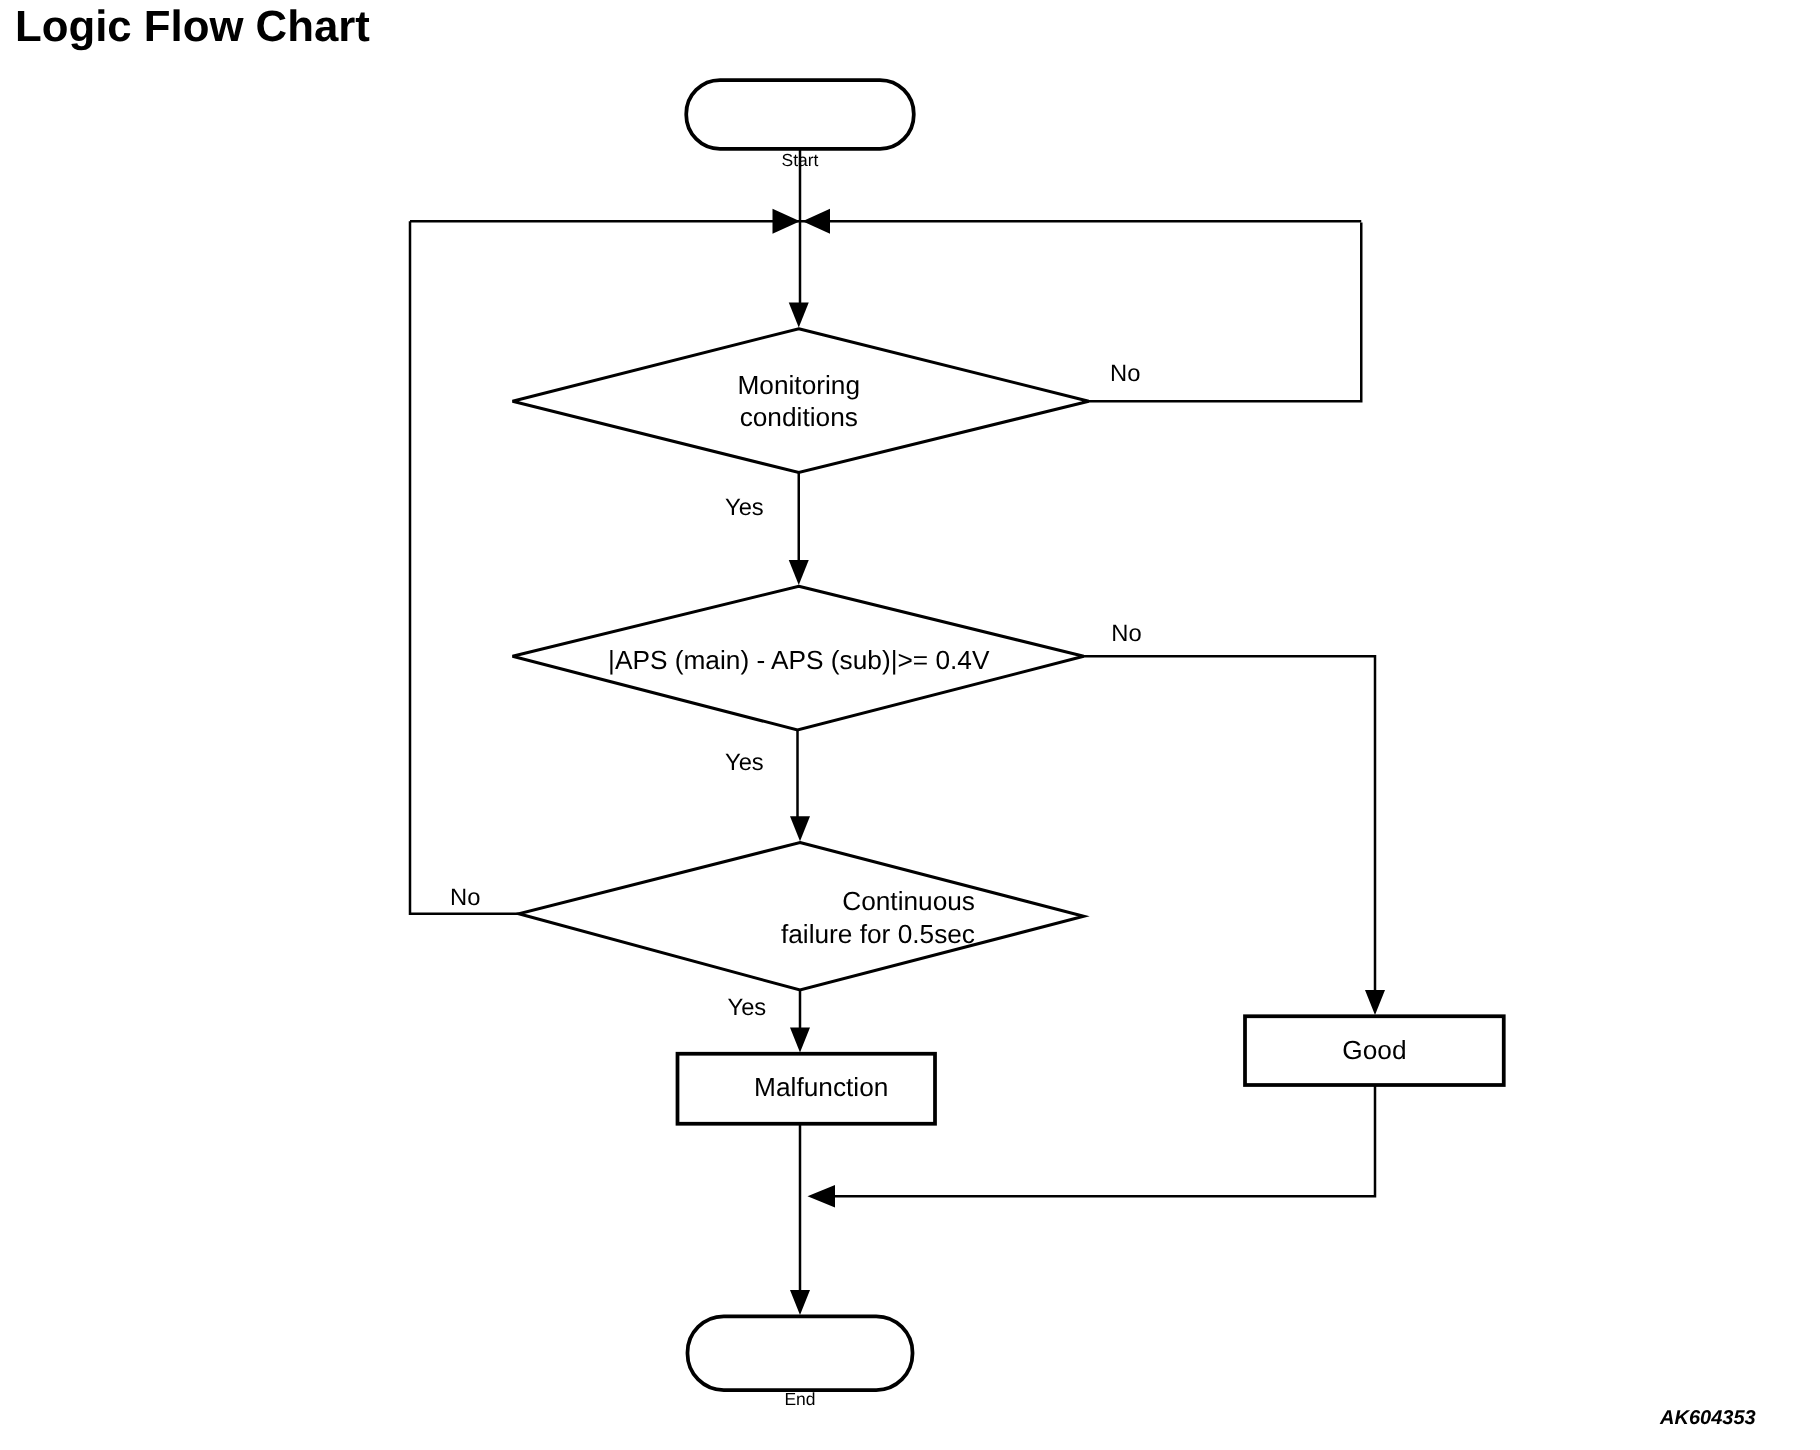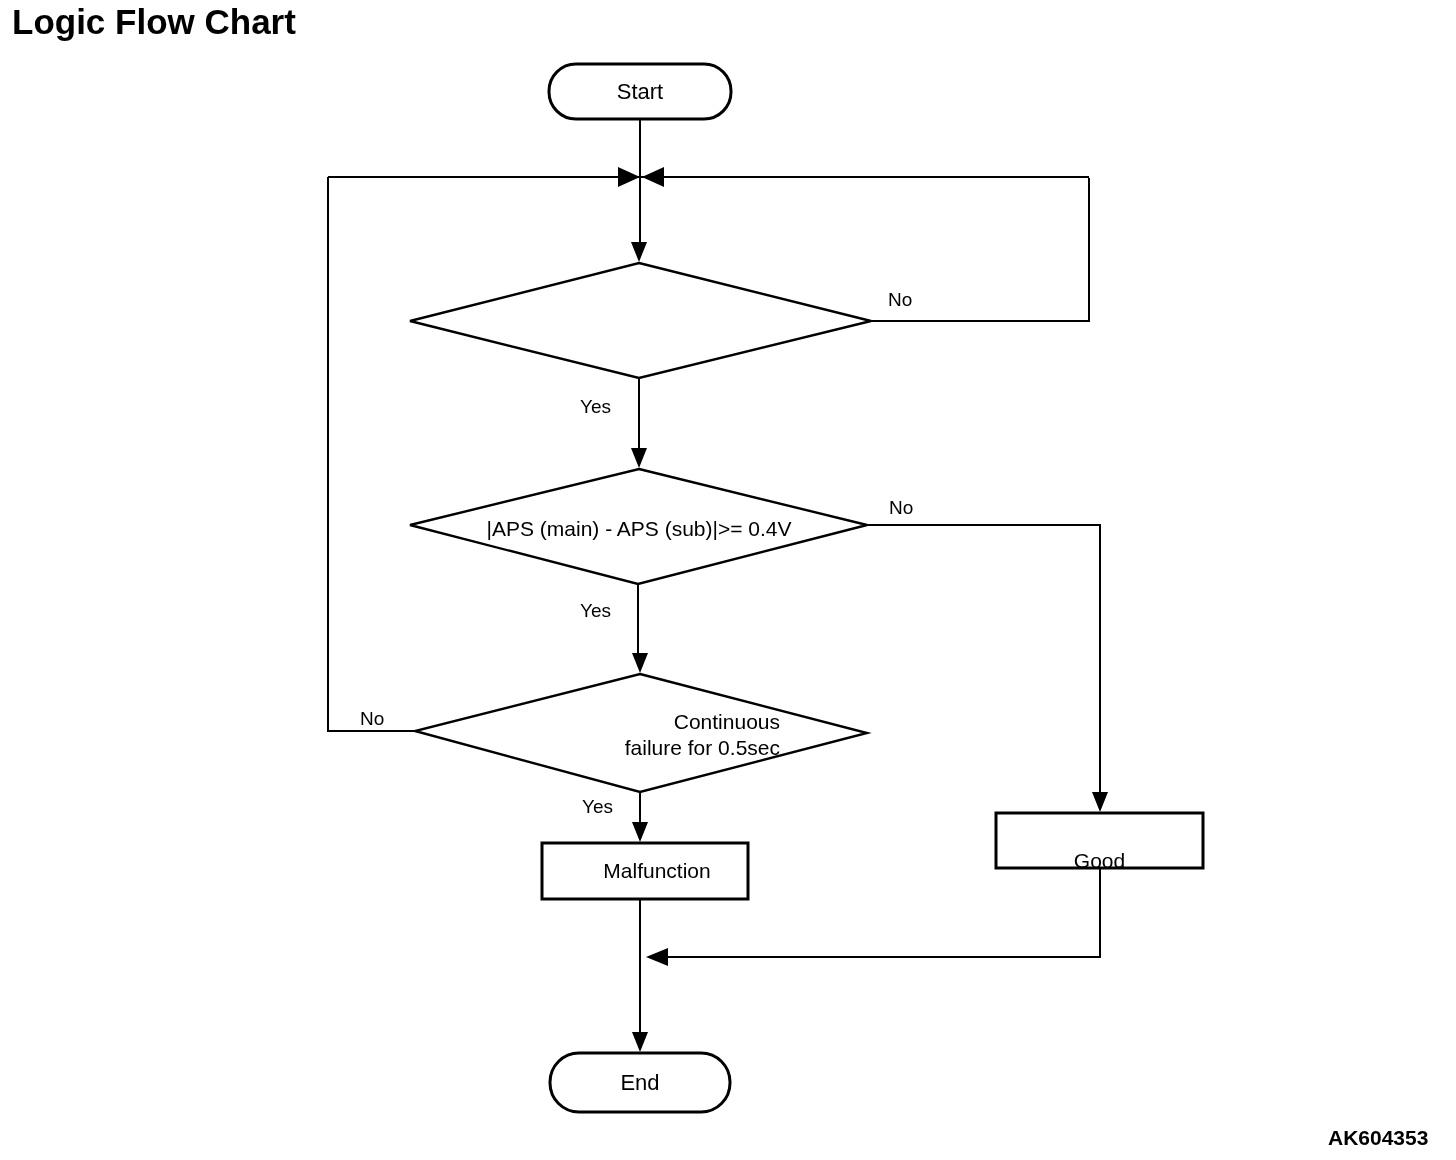--- a/index.html
+++ b/index.html
@@ -33,33 +33,34 @@
   .node-label {
     position: absolute;
     display: flex;
     align-items: center;
     justify-content: center;
     text-align: center;
     font-size: 21px;
     line-height: 26px;
     white-space: nowrap;
   }
-  .node-label.terminator { font-size: 22px; }
+  .node-label.terminator { font-size: 14px; margin-top: 36px; }
   .edge-label {
     position: absolute;
     font-size: 19px;
     white-space: nowrap;
   }
   .figure-code {
     position: absolute;
     left: 1328px;
     top: 1126px;
-    font-size: 21px;
+    font-size: 16px;
     font-weight: 700;
     white-space: nowrap;
+    font-style: italic;
   }
 </style>
 </head>
 <body>
 
 <div class="page">
 
   <div class="page-title">Logic Flow Chart</div>
 
   <svg class="canvas" width="1456" height="1160" viewBox="0 0 1456 1160">
@@ -99,32 +100,36 @@
       <polygon points="640,673 632,653 648,653"></polygon>
       <polygon points="1100,812 1092,792 1108,792"></polygon>
       <polygon points="640,842 632,822 648,822"></polygon>
       <polygon points="646,957 668,948 668,966"></polygon>
       <polygon points="640,1052 632,1032 648,1032"></polygon>
     </g>
   </svg>
 
   <div class="node-label terminator" style="left:549px; top:64px; width:182px; height:55px;">Start</div>
 
+  <div class="node-label" style="left:499px; top:295px; width:280px; height:54px; flex-direction:column;">
+    <div>Monitoring</div>
+    <div>conditions</div>
+  </div>
 
   <div class="node-label" style="left:489px; top:503px; width:300px; height:52px; ">
     <div>|APS (main) - APS (sub)|</div>
     <div>&gt;= 0.4V</div>
   </div>
 
   <div class="node-label" style="left:500px; top:709px; width:280px; height:52px; flex-direction:column;align-items:flex-end;">
     <div>Continuous</div>
     <div>failure for 0.5sec</div>
   </div>
 
-  <div class="node-label" style="left:996px; top:813px; width:207px; height:55px;margin-top:20px;">Good</div>
+  <div class="node-label" style="left:996px; top:813px; width:207px; height:55px;">Good</div>
 
   <div class="node-label" style="left:554px; top:843px; width:206px; height:56px;">Malfunction</div>
 
   <div class="node-label terminator" style="left:550px; top:1053px; width:180px; height:59px;">End</div>
 
   <div class="edge-label" style="left:580px; top:396px;">Yes</div>
   <div class="edge-label" style="left:888px; top:289px;">No</div>
 
   <div class="edge-label" style="left:580px; top:600px;">Yes</div>
   <div class="edge-label" style="left:889px; top:497px;">No</div>

